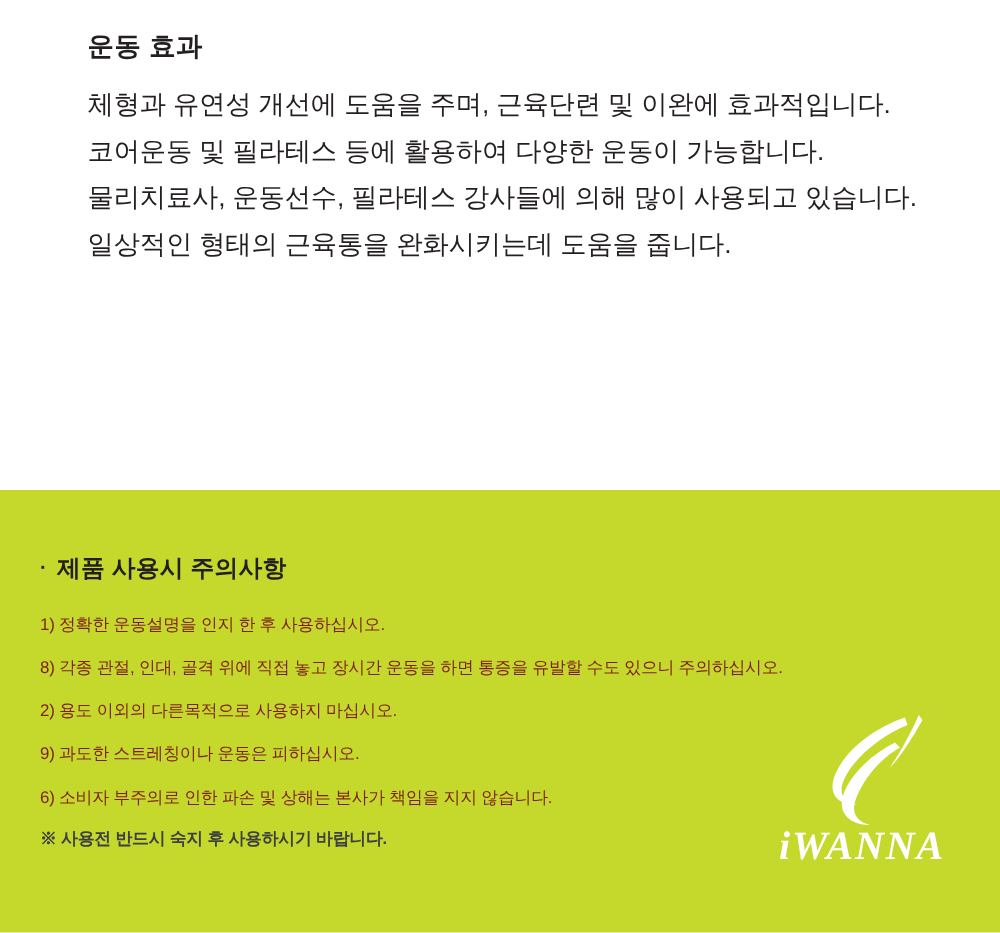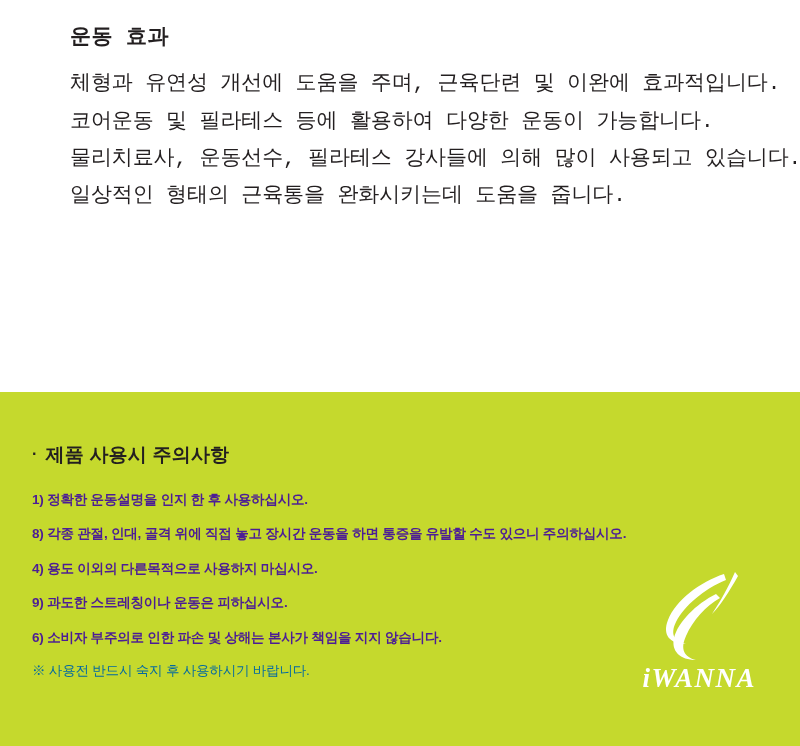--- a/index.html
+++ b/index.html
@@ -22,21 +22,20 @@
   }
 
   
   .top-section {
     position: absolute;
     left: 0;
     top: 0;
     width: 800px;
     height: 392px;
     background: #ffffff;
-    font-family: Liberation Mono, monospace;
   }
   .top-inner {
     padding: 24px 70px 0 70px;
   }
   .effect-title {
     font-size: 21px;
     font-weight: bold;
     letter-spacing: 0.5px;
     color: #231f20;
     margin: 0 0 14px 0;
@@ -85,31 +84,31 @@
     position: relative;
     top: -2px;
   }
   .caution-list {
     margin: 0;
     padding: 0;
     list-style: none;
   }
   .caution-list li {
     font-size: 13.5px;
-    font-weight: bold;
-    color: #4c1d95;
+    font-weight: normal;
+    color: #7f1d1d;
     line-height: 1.55;
     margin-bottom: 13.5px;
     letter-spacing: -0.2px;
     white-space: nowrap;
   }
   .caution-note {
     font-size: 13.5px;
-    font-weight: normal;
-    color: #0369a1;
+    font-weight: bold;
+    color: #404040;
     letter-spacing: -0.2px;
     margin-top: 2px;
     white-space: nowrap;
   }
 
   
   .logo {
     position: absolute;
     right: 44px;
     bottom: 54px;
@@ -119,21 +118,21 @@
   .logo svg { display: block; }
   .logo-wordmark {
     position: absolute;
     right: 0;
     bottom: 0;
     width: 140px;
     text-align: right;
   }
   .logo-wordmark-text {
     font-family: "Liberation Serif", serif;
-    font-size: 27px;
+    font-size: 32px;
     font-weight: bold;
     font-style: italic;
     color: #ffffff;
     letter-spacing: 1.5px;
     line-height: 1;
   }
 </style>
 </head>
 <body>
 
@@ -155,21 +154,21 @@
     <div class="bottom-inner">
 
       <h2 class="caution-title">
         <span class="bullet-dot">·</span>
         <span>제품 사용시 주의사항</span>
       </h2>
 
       <ol class="caution-list">
         <li>1) 정확한 운동설명을 인지 한 후 사용하십시오.</li>
         <li>8) 각종 관절, 인대, 골격 위에 직접 놓고 장시간 운동을 하면 통증을 유발할 수도 있으니 주의하십시오.</li>
-        <li>4) 용도 이외의 다른목적으로 사용하지 마십시오.</li>
+        <li>2) 용도 이외의 다른목적으로 사용하지 마십시오.</li>
         <li>9) 과도한 스트레칭이나 운동은 피하십시오.</li>
         <li>6) 소비자 부주의로 인한 파손 및 상해는 본사가 책임을 지지 않습니다.</li>
       </ol>
 
       <div class="caution-note">※ 사용전 반드시 숙지 후 사용하시기 바랍니다.</div>
 
       <div class="logo">
         <svg width="140" height="92" viewBox="0 0 140 92" aria-hidden="true">
           <path d="M108 2 C84 10, 60 28, 52 48 C46 63, 54 72, 70 72 C58 70, 54 62, 60 50 C68 34, 88 17, 110 8 Z" fill="#ffffff"></path>
           <path d="M100 22 C80 32, 62 50, 58 66 C55 79, 64 88, 80 88 C68 85, 64 77, 70 64 C77 48, 90 34, 104 26 Z" fill="#ffffff"></path>

